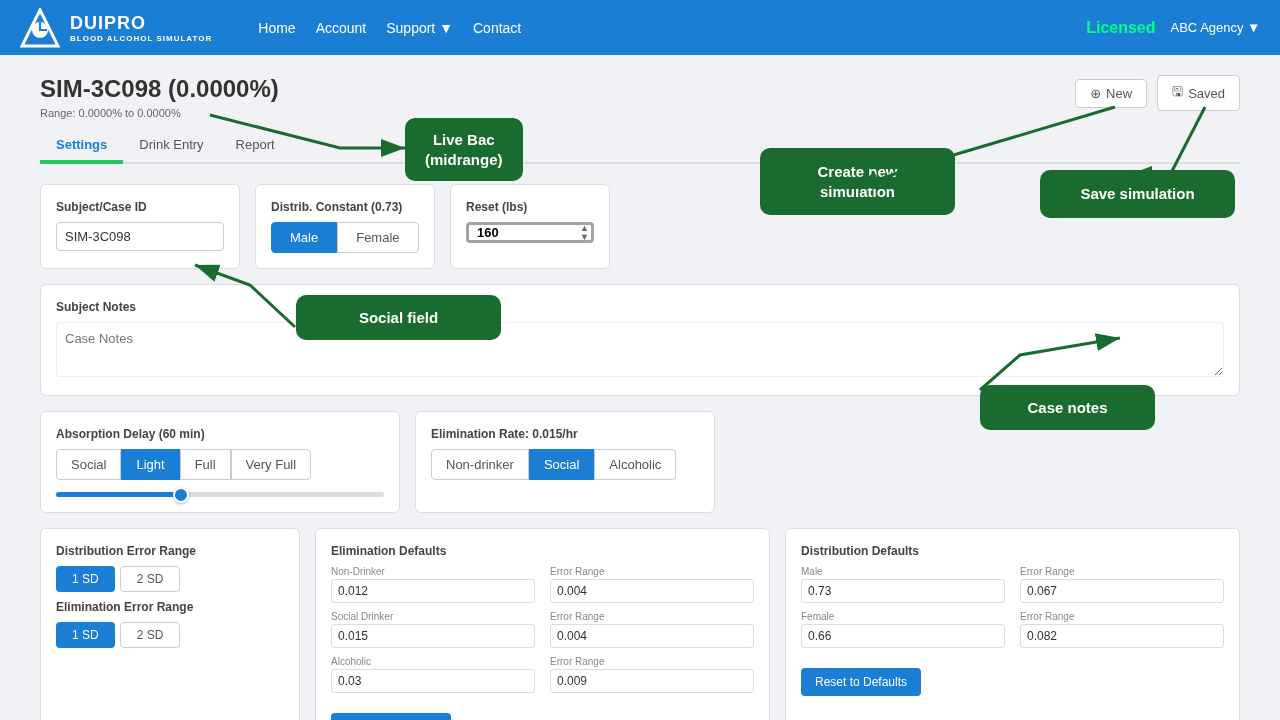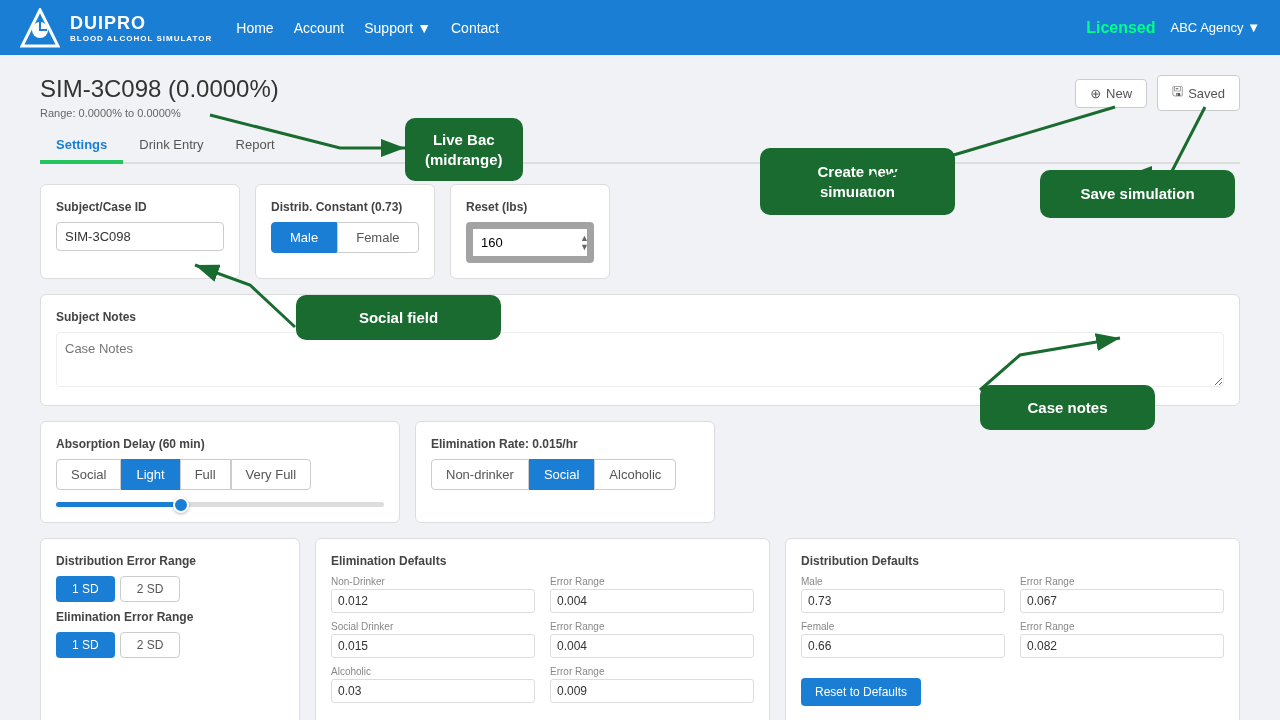--- a/index.html
+++ b/index.html
@@ -26,21 +26,21 @@
       width: 40px;
       height: 40px;
     }
     .brand-text { display: flex; flex-direction: column; }
     .brand-name { font-size: 18px; font-weight: 900; letter-spacing: 1px; }
     .brand-sub { font-size: 8px; letter-spacing: 1px; }
     .nav-links {
       display: flex;
       align-items: center;
       gap: 20px;
-      margin-left: 24px;
+      margin-left: 46px;
       color: white;
       font-size: 14px;
     }
     .nav-links a {
       color: white;
       text-decoration: none;
       cursor: pointer;
     }
     .nav-right {
       margin-left: auto;
@@ -66,21 +66,21 @@
 
     
     .sim-header {
       display: flex;
       align-items: flex-start;
       justify-content: space-between;
       margin-bottom: 5px;
     }
     .sim-title {
       font-size: 24px;
-      font-weight: normal;
+      font-weight: bold;
       color: #333;
     }
     .sim-range {
       font-size: 11px;
       color: #666;
       margin-top: 4px;
     }
     .header-buttons {
       display: flex;
       gap: 10px;
@@ -187,24 +187,25 @@
     .gender-btn:last-child { border-radius: 0 4px 4px 0; }
 
     
     .weight-input-wrap {
       position: relative;
       display: flex;
       align-items: center;
     }
     .weight-input {
       width: 100%;
-      border: 7px solid #a3a3a3;
+      border: 3px solid #a3a3a3;
       border-radius: 4px;
-      padding: 6px 8px;
-      font-size: 13px;
+      padding: 0 8px;
+      font-size: 13px;
+      font-weight: bold;
     }
     .spinner-btns {
       display: flex;
       flex-direction: column;
       position: absolute;
       right: 5px;
     }
     .spinner-btns button {
       background: none;
       border: none;

